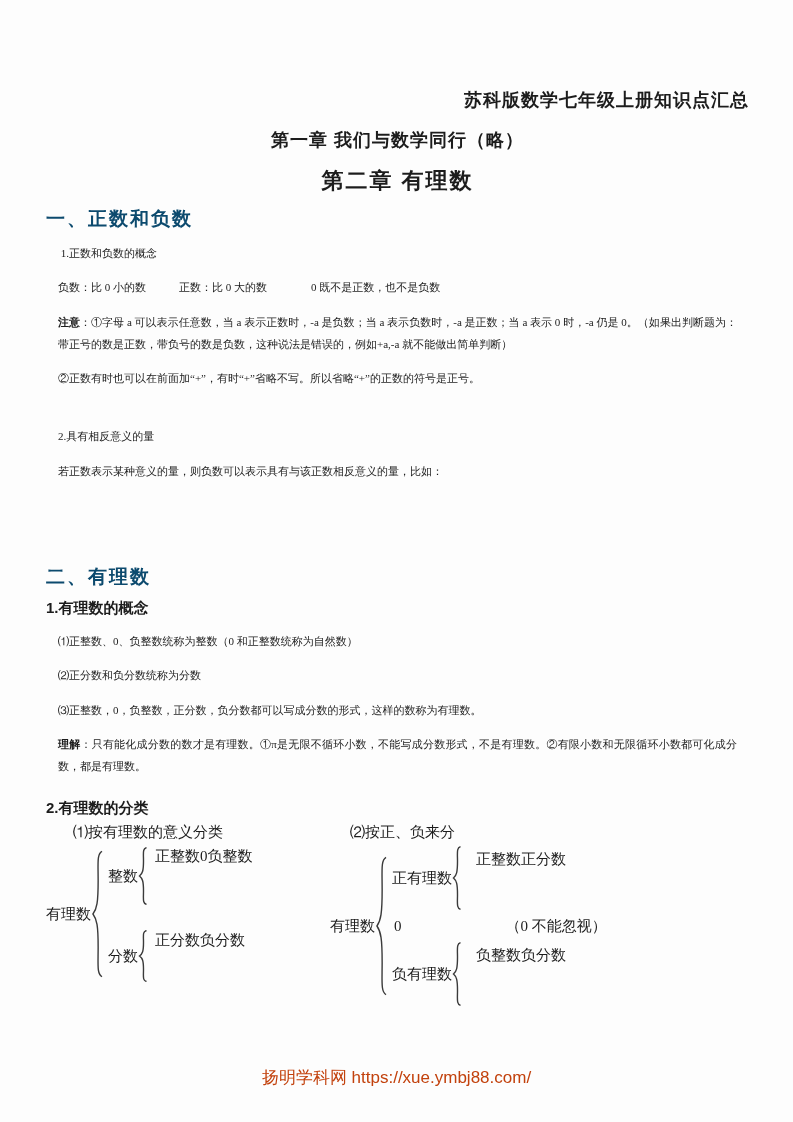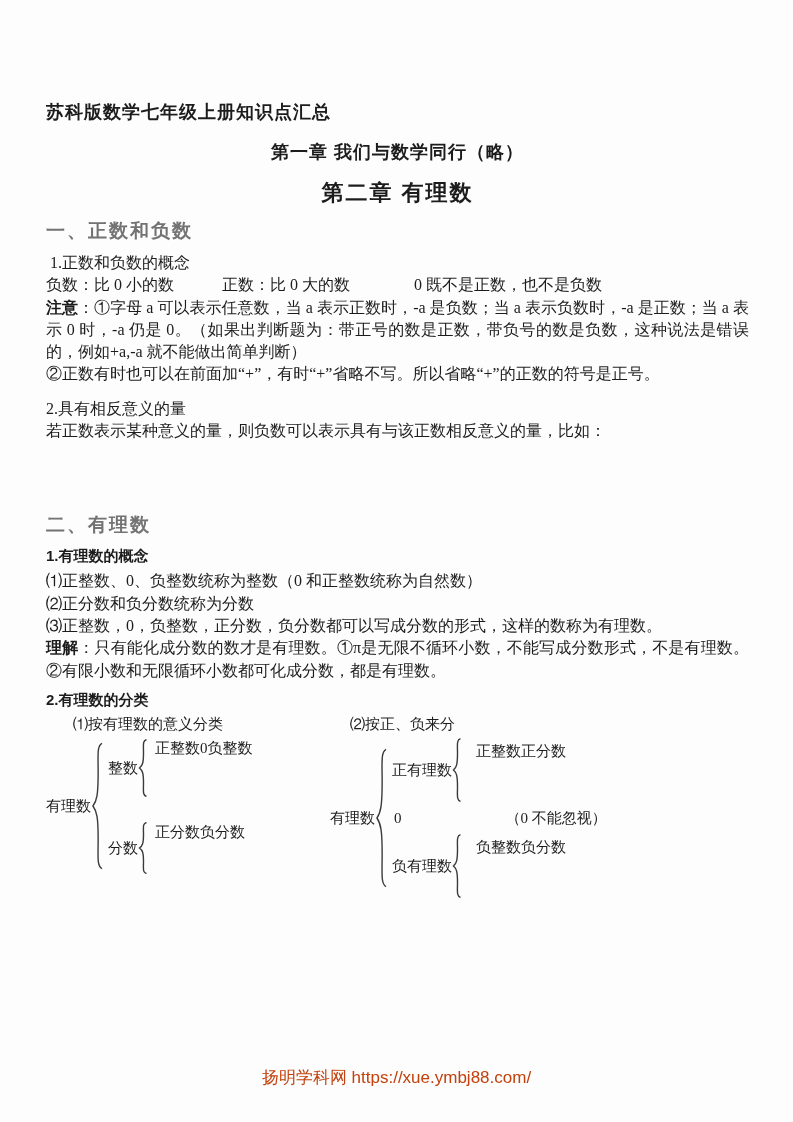--- a/index.html
+++ b/index.html
@@ -8,27 +8,27 @@
     width:793px;height:1122px;
     background:#fdfdfd;
     color:#1c1c1c;
     font-family:"Liberation Serif","DejaVu Serif",serif;
     overflow:hidden;
     box-sizing:border-box;
   }
   .content{padding:86px 44px 0 46px;}
   .hfont{font-family:"Liberation Sans","DejaVu Sans",sans-serif;font-weight:bold;}
 
-  .title1{font-size:18px;line-height:20px;text-align:left;margin:16px 0 20px 0;letter-spacing:1px;}
+  .title1{font-size:18px;line-height:20px;text-align:right;margin:4px 0 20px 0;letter-spacing:1px;}
   .title2{font-size:18px;line-height:20px;text-align:center;margin:0 0 18px 0;letter-spacing:1px;}
   .title3{font-size:22px;line-height:26px;text-align:center;margin:0 0 14px 0;letter-spacing:2px;}
 
-  .red-head{color:#737373;font-size:19px;line-height:22px;margin:6px 0 10px 0;letter-spacing:2px;}
+  .red-head{color:#0c4a6e;font-size:19px;line-height:22px;margin:6px 0 10px 0;letter-spacing:2px;}
 
-  .para{font-size:16px;line-height:22.3px;margin:0;text-align:justify;}
+  .para{font-size:11px;line-height:22.3px;margin:12px;text-align:justify;}
   .para b{font-family:"Liberation Sans","DejaVu Sans",sans-serif;}
   .blk{margin-bottom:0;}
   .gap12{height:12px;} .gap20{height:20px;} .gap46{height:46px;} .gap8{height:8px;}
 
   .zero-block{display:flex;font-size:15px;line-height:22.3px;}
   .zero-label{flex:none;width:130px;}
   .zero-items{flex:1;}
 
   .subhead{font-size:15px;line-height:20px;margin:0 0 4px 0;}
 

